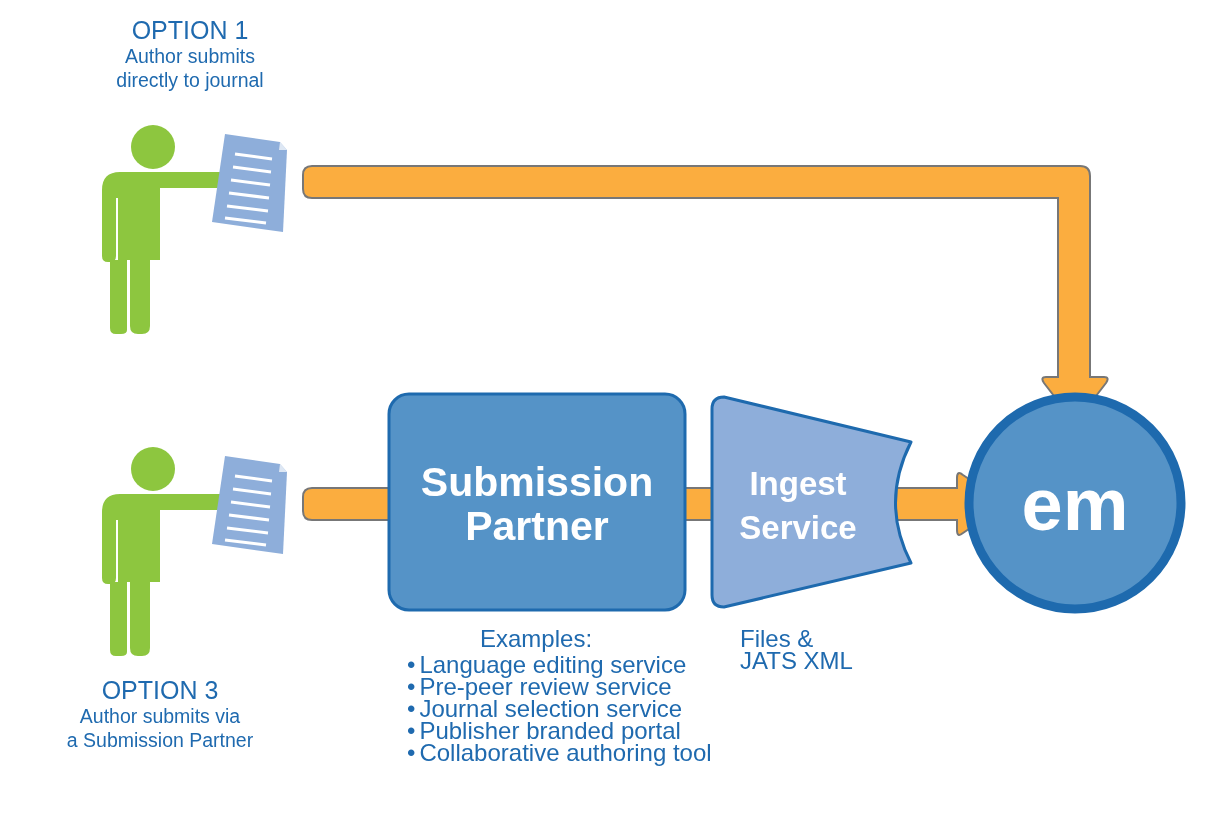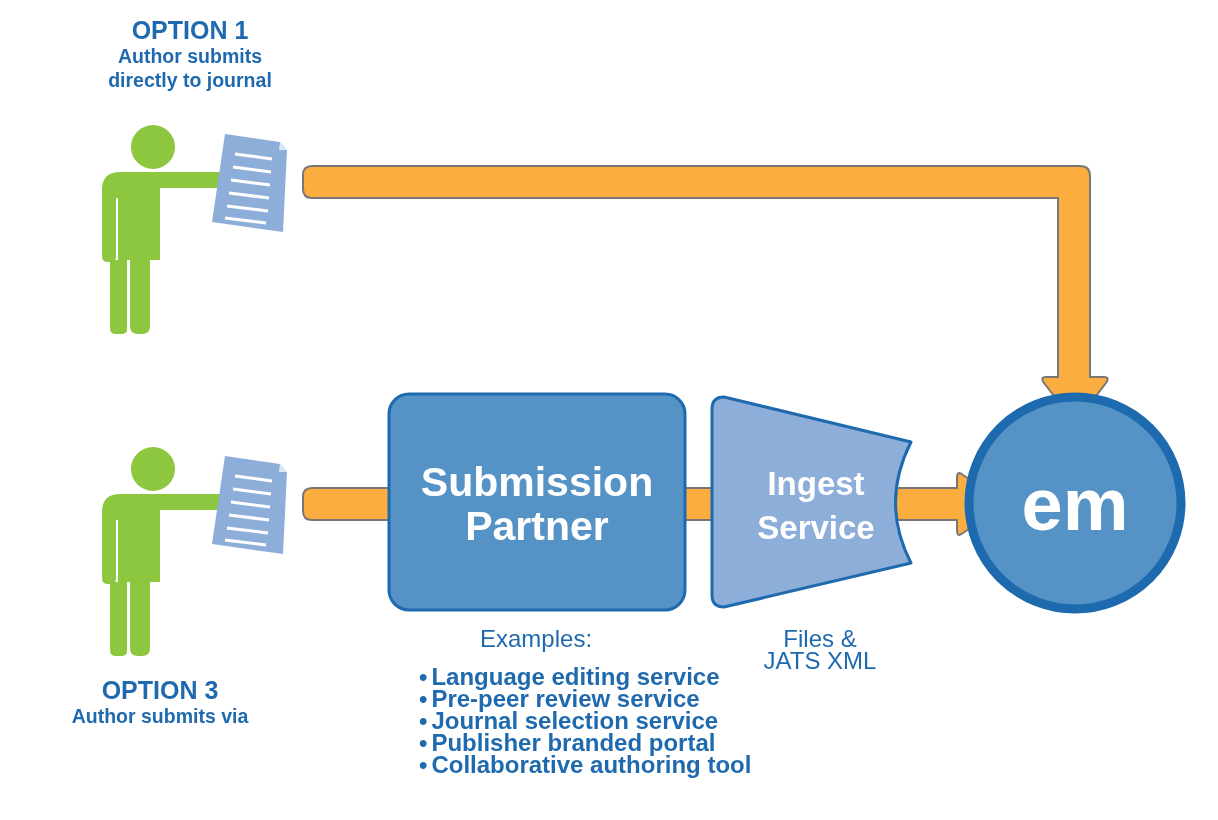--- a/index.html
+++ b/index.html
@@ -1,27 +1,27 @@
 <!DOCTYPE html>
 <html><head>
 <meta charset="utf-8">
 <style>
   html, body { margin: 0; padding: 0; background: #ffffff; }
   body { width: 1218px; height: 820px; position: relative; overflow: hidden;
          font-family: "Liberation Sans", sans-serif; }
   #diagram { position: absolute; left: 0; top: 0; }
-  .lbl { position: absolute; text-align: center; color: #1F6AAF; font-weight: bold;
+  .lbl { position: absolute; text-align: center; color: #1F6AAF; font-weight: normal;
          font-family: "Liberation Sans", sans-serif; }
   .opt-title { font-size: 25px; line-height: 28px; }
   .opt-sub { font-size: 19.5px; line-height: 24px; }
   .box-text { position: absolute; color: #ffffff; font-weight: bold; text-align: center;
               font-family: "Liberation Sans", sans-serif; }
   .small { position: absolute; color: #1F6AAF; font-size: 24px; line-height: 22px;
            font-family: "Liberation Sans", sans-serif; }
-  .examples-list { list-style: none; margin: 12px; padding: 0; font-weight: bold; }
+  .examples-list { list-style: none; margin: 0; padding: 0; }
   .examples-list li { white-space: nowrap; }
   .examples-list li::before { content: "\2022"; margin-right: 4px; }
 </style>
 </head>
 <body>
 
 <svg id="diagram" width="1218" height="820" viewBox="0 0 1218 820">
 
   <path d="M312,166 L1080,166 Q1090,166 1090,176 L1090,377 L1104,377 Q1110,377 1106,383 L1079,418 Q1075,423 1071,418 L1044,383 Q1040,377 1046,377 L1058,377 L1058,198 L312,198 Q303,198 303,189 L303,175 Q303,166 312,166 Z" fill="#FBAD3F" stroke="#777777" stroke-width="2"></path>
 
@@ -78,39 +78,40 @@
 
 <div class="lbl" style="left:40px; top:16px; width:300px;">
   <div class="opt-title">OPTION 1</div>
   <div class="opt-sub">Author submits</div>
   <div class="opt-sub">directly to journal</div>
 </div>
 
 <div class="lbl" style="left:10px; top:676px; width:300px;">
   <div class="opt-title">OPTION 3</div>
   <div class="opt-sub">Author submits via</div>
+  <div class="opt-sub">a Submission Partner</div>
 </div>
 
 <div class="box-text" style="left:389px; top:460px; width:296px; font-size:41px; line-height:44px;">
   <div>Submission</div>
   <div>Partner</div>
 </div>
 
-<div class="box-text" style="left:712px; top:462px; width:172px; font-size:33px; line-height:44px;padding-left:18px;">
+<div class="box-text" style="left:712px; top:462px; width:172px; font-size:33px; line-height:44px;">
   <div>Ingest</div>
   <div>Service</div>
 </div>
 
 <div class="box-text" style="left:1005px; top:465px; width:140px; font-size:74px; line-height:80px;">em</div>
 
 <div class="small" style="left:480px; top:628px;">Examples:</div>
 <ul class="small examples-list" style="left:407px; top:654px;">
   <li>Language editing service</li>
   <li>Pre-peer review service</li>
   <li>Journal selection service</li>
   <li>Publisher branded portal</li>
   <li>Collaborative authoring tool</li>
 </ul>
 
-<div class="small" style="left:740px; top:628px; width:160px; text-align:center;">
+<div class="small" style="left:740px; top:628px; width:160px; text-align:left;">
   <div>Files &amp;</div>
   <div>JATS XML</div>
 </div>
 
 </body></html>

